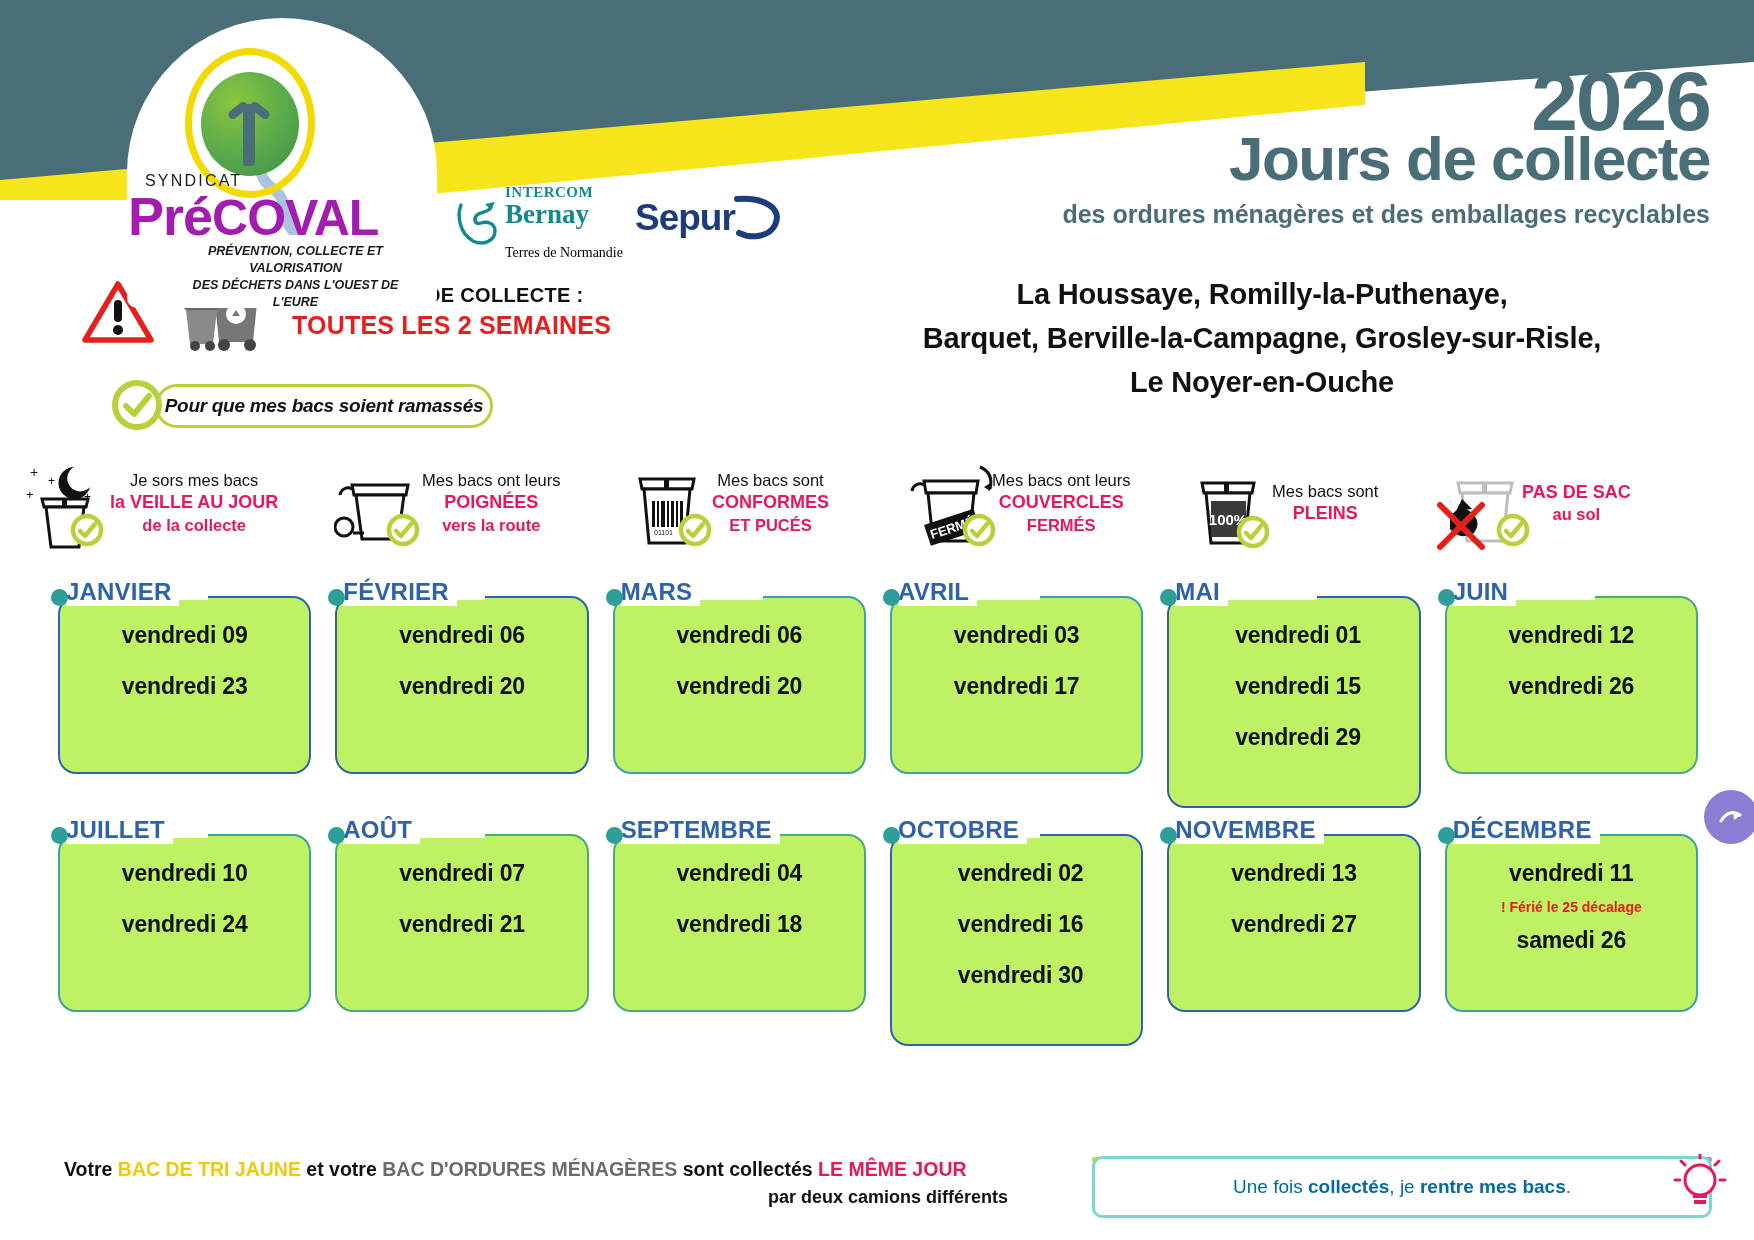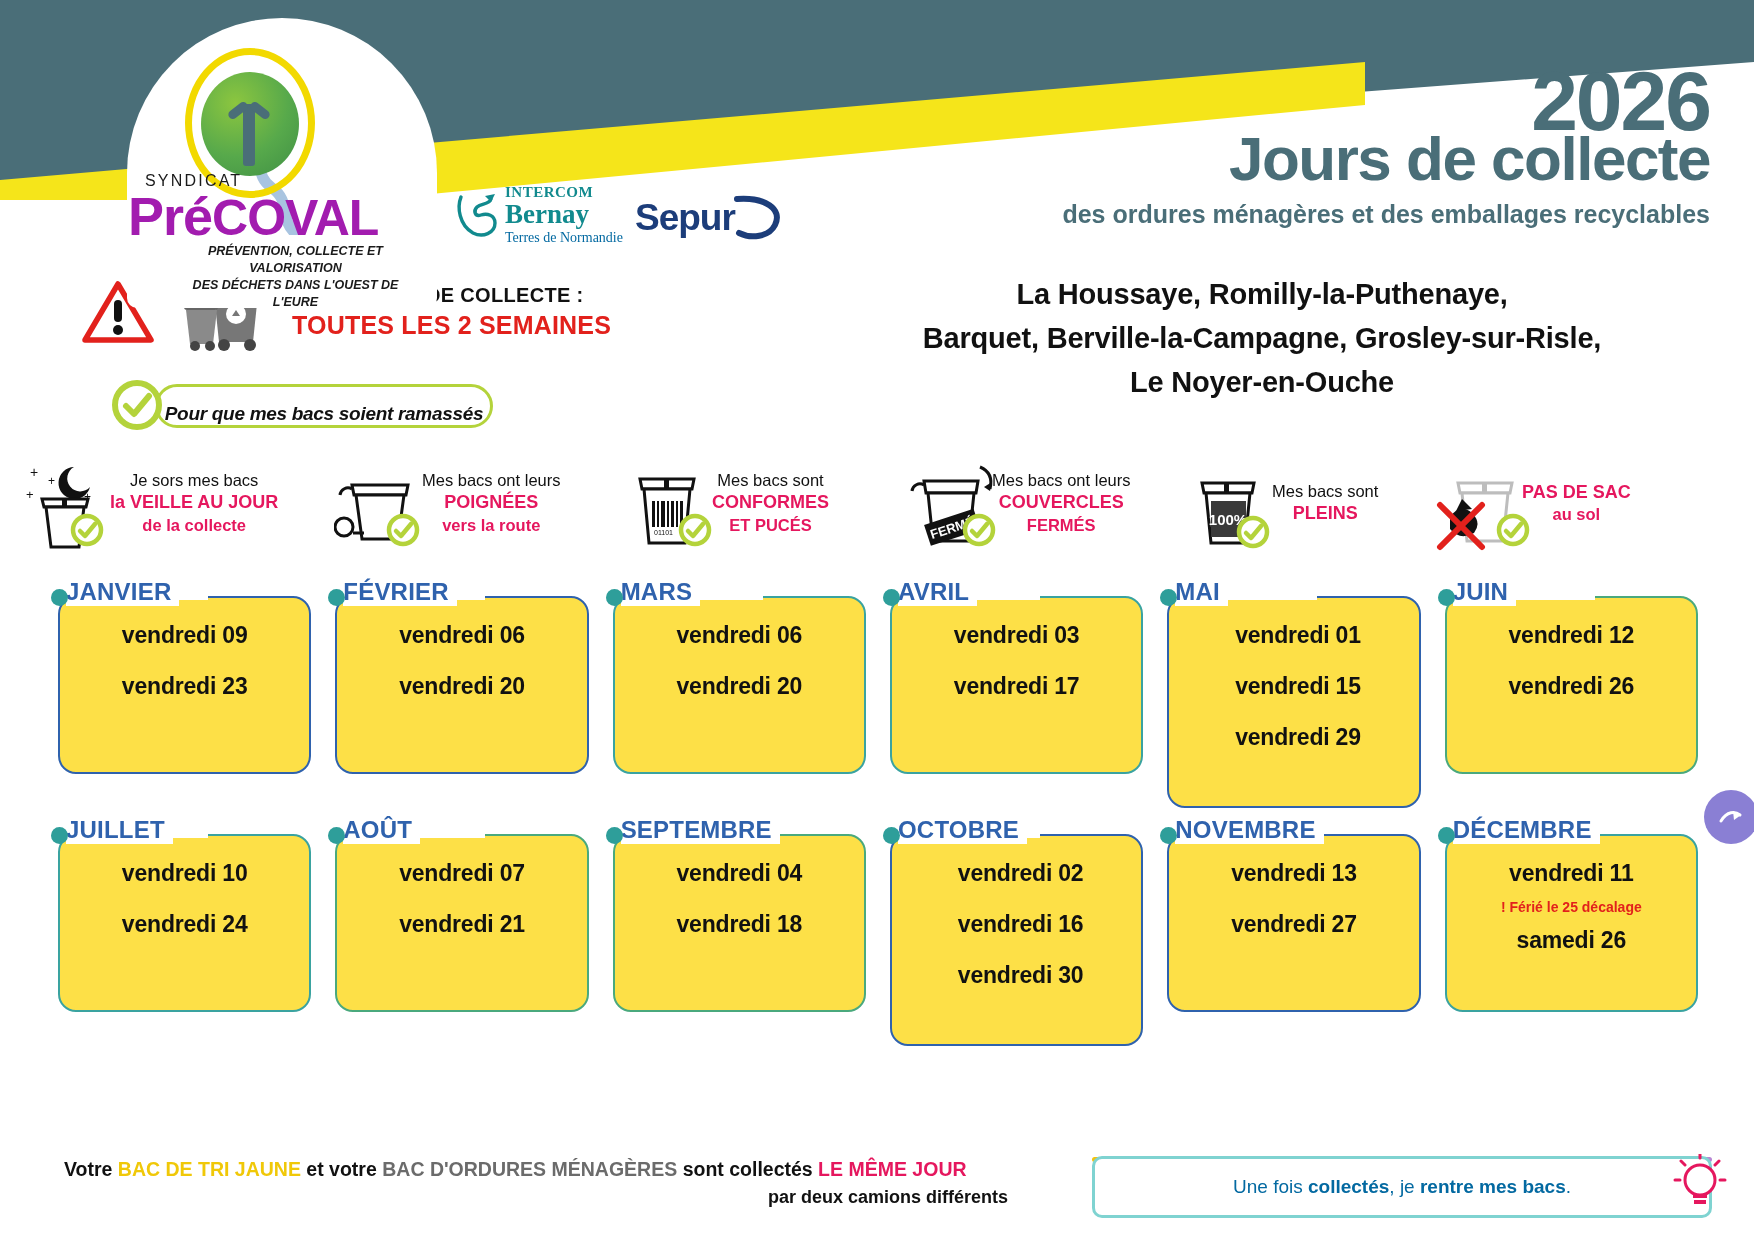--- a/index.html
+++ b/index.html
@@ -77,21 +77,21 @@
     font-size:12.5px; font-weight:700; font-style:italic; color:#1a1a1a;
     line-height:1.35; z-index:7; text-align:center; width:215px;
   }
 
   
   .partner-intercom { position:absolute; left:455px; top:185px; z-index:7; display:flex; align-items:center; gap:6px; }
   .ic-swan { width:44px; height:48px; }
   .ic-text { line-height:1; }
   .ic-l1 { font-size:15px; font-weight:700; color:#118a8e; letter-spacing:0.5px; font-family:"Liberation Serif", serif; }
   .ic-l2 { font-size:27px; font-weight:700; color:#118a8e; font-family:"Liberation Serif", serif; margin-top:1px;}
-  .ic-l3 { font-size:14px; color:#0369a1; font-family:"Liberation Serif", serif; margin-top:3px;}
+  .ic-l3 { font-size:14px; color:#000000; font-family:"Liberation Serif", serif; margin-top:18px;}
   .partner-sepur {
     position:absolute; left:635px; top:195px; z-index:7;
     font-size:37px; font-weight:800; color:#1c3d7a; letter-spacing:-1px;
     display:flex; align-items:center;
   }
 
   .year-label {
     position:absolute; right:44px; top:62px;
     font-size:84px; font-weight:800; color:#4a6e78; letter-spacing:-2px;
     z-index:8; line-height:0.95;
@@ -120,21 +120,21 @@
   .bins-pair { position:relative; width:110px; height:80px; flex:0 0 auto; }
   .freq-text { line-height:1.28; }
   .freq-l1 { font-size:20px; font-weight:700; color:#111; letter-spacing:0.3px; }
   .freq-l2 { font-size:25px; font-weight:800; color:#e2211c; letter-spacing:0.2px; }
 
   
   .callout {
     position:absolute; left:155px; top:384px;
     width:338px; height:44px;
     border:3px solid #b4d33b; border-radius:22px;
-    display:flex; align-items:flex-end; justify-content:center;
+    display:flex; align-items:center; justify-content:center;
   }
   .callout-text {
     font-size:19px; font-weight:700; color:#111; font-style:italic;
     letter-spacing:-0.3px;
   }
   .callout-check { position:absolute; left:110px; top:378px; width:54px; height:54px; z-index:4; }
 
   
   .icon-row {
     position:absolute; left:22px; top:448px; width:1712px; height:110px;
@@ -153,21 +153,21 @@
   .month-card { position:relative; width:284px; }
   .month-name {
     position:absolute; top:0; left:8px;
     font-size:24px; font-weight:800; color:#2f62ad; letter-spacing:0.2px;
     z-index:3; background:#fff; padding-right:8px;
   }
   .card-box {
     position:relative; margin-top:18px;
     height:178px;
     border:2px solid #2f62ad; border-radius:18px;
-    background:#fde047;
+    background:#bef264;
   }
   .card-box.tall { height:212px;padding-left:8px; }
   .card-box::before {
     content:""; position:absolute; left:-2px; top:-2px;
     width:150px; height:4px; background:#fff;
   }
   .card-dot {
     position:absolute; left:-9px; top:-9px;
     width:17px; height:17px; border-radius:50%;
     background:#2e9e9a; z-index:4;

